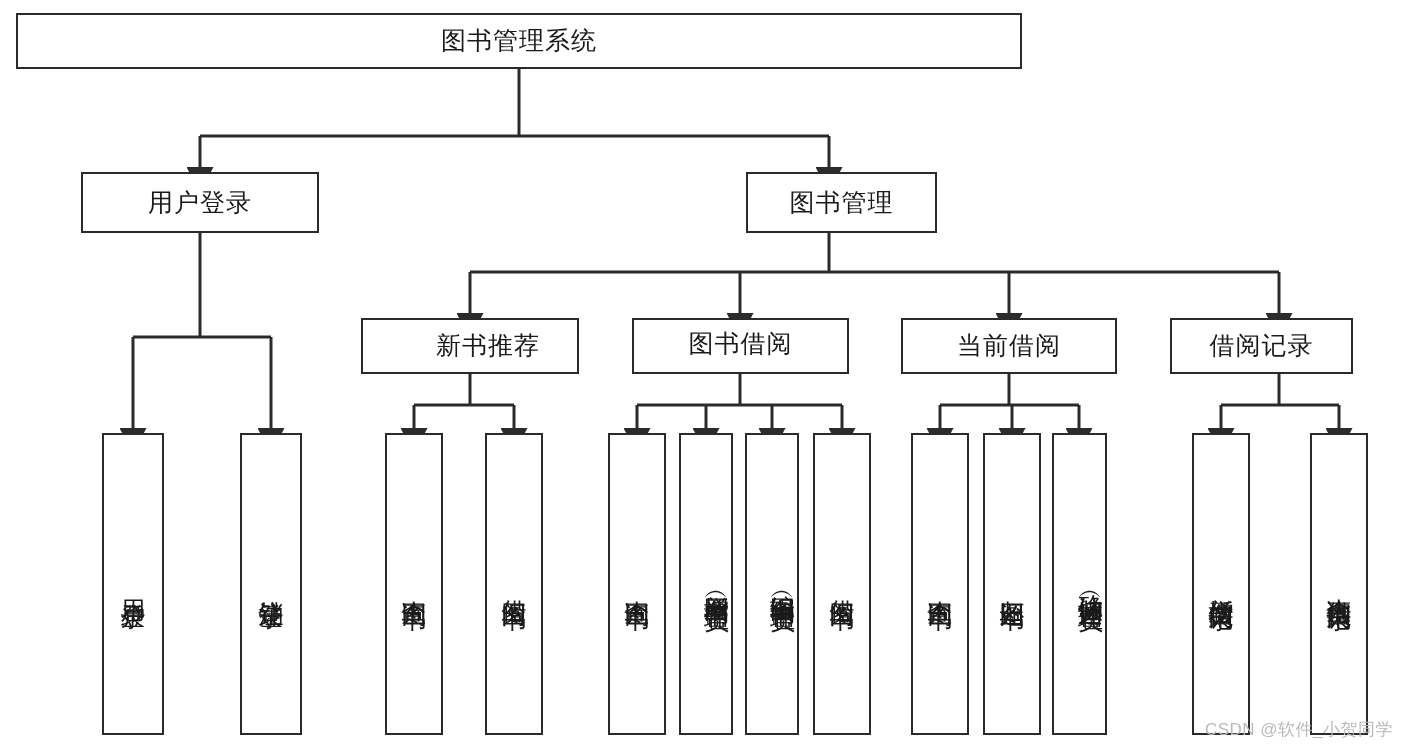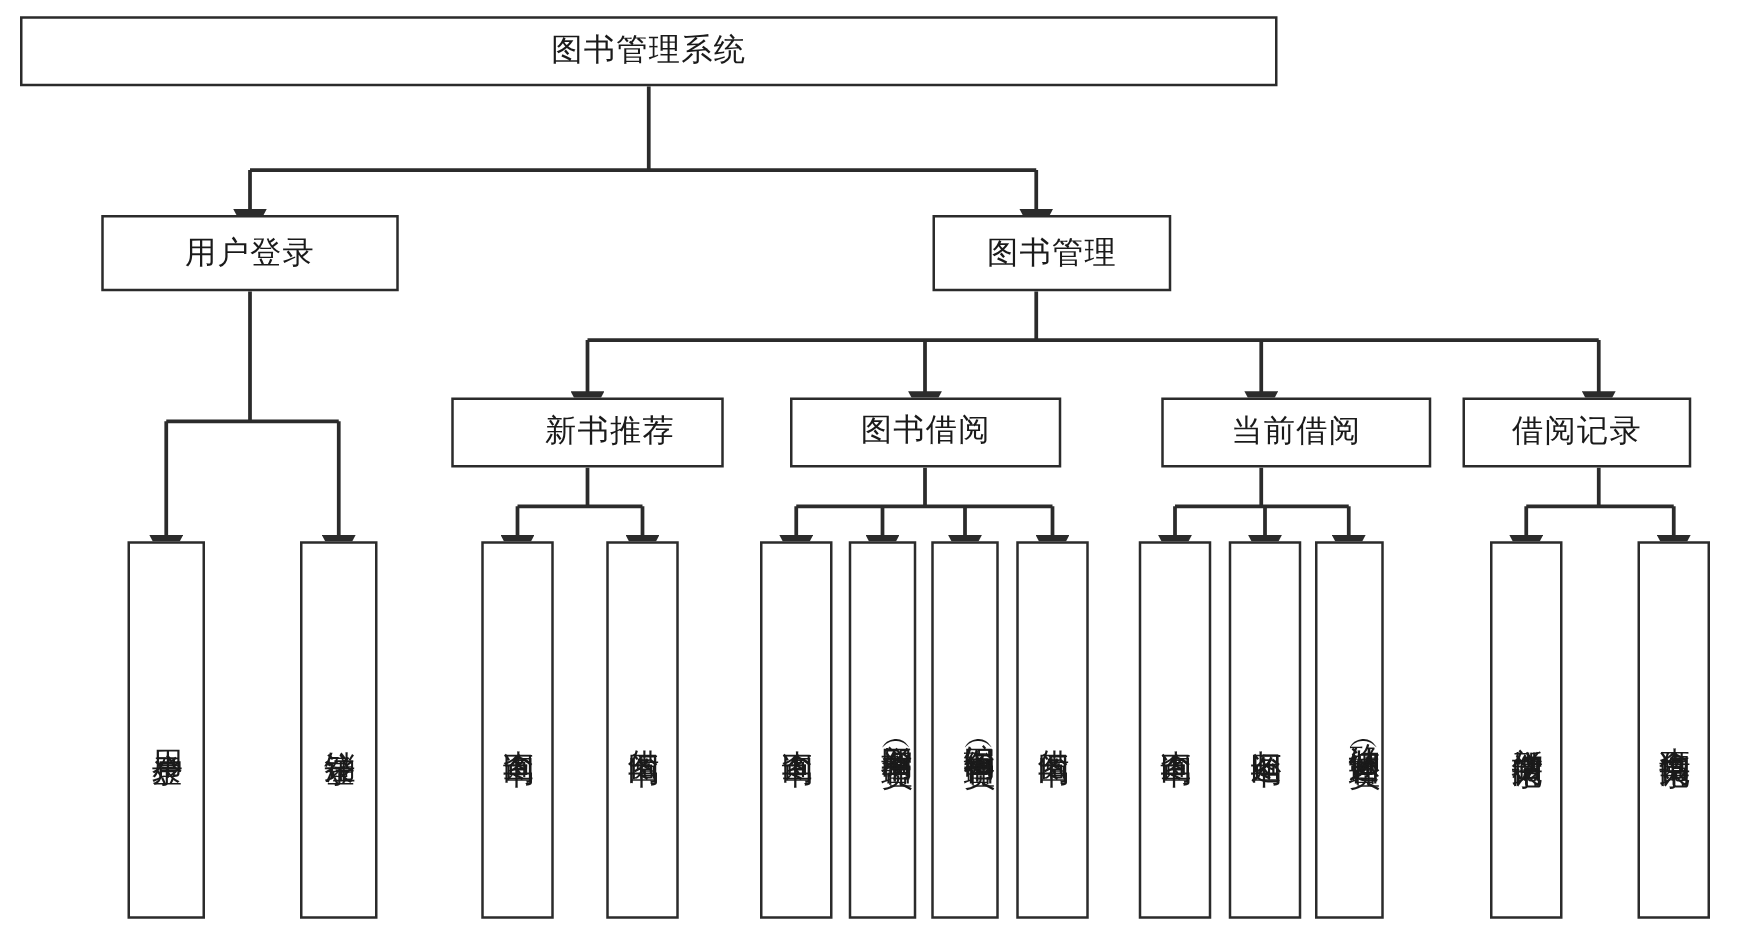--- a/index.html
+++ b/index.html
@@ -125,21 +125,21 @@
       </div>
       <div class="node horiz" style="left: 711px; top: 172px; width: 191px; height: 61px; border-color: rgb(43, 43, 43); background: rgb(255, 255, 255); margin-left: 35px;">
         <span class="node-label">图书管理</span>
       </div>
       <div class="node horiz" style="left: 361px; top: 318px; width: 218px; height: 56px; border-color: rgb(43, 43, 43); background: rgb(255, 255, 255); padding-left: 36px;">
         <span class="node-label">新书推荐</span>
       </div>
       <div class="node horiz" style="left: 632px; top: 318px; width: 217px; height: 56px; border-color: rgb(43, 43, 43); background: rgb(255, 255, 255); font-family: Liberation Mono, monospace;">
         <span class="node-label">图书借阅</span>
       </div>
-      <div class="node horiz" style="left: 901px; top: 318px; width: 216px; height: 56px; border-color: rgb(43, 43, 43); background: rgb(255, 255, 255); margin-left: 28px;">
+      <div class="node horiz" style="left: 901px; top: 318px; width: 216px; height: 56px; border-color: rgb(43, 43, 43); background: rgb(255, 255, 255);">
         <span class="node-label">当前借阅</span>
       </div>
       <div class="node horiz" style="left: 1170px; top: 318px; width: 183px; height: 56px; border-color: rgb(43, 43, 43); background: rgb(255, 255, 255);">
         <span class="node-label">借阅记录</span>
       </div>
       <div class="node vert centered" style="left: 102px; top: 433px; width: 62px; height: 302px; border-color: rgb(43, 43, 43); background: rgb(255, 255, 255);">
         <span class="node-label">用户登录</span>
       </div>
       <div class="node vert centered" style="left: 240px; top: 433px; width: 62px; height: 302px; border-color: rgb(43, 43, 43); background: rgb(255, 255, 255);">
         <span class="node-label">注销登录</span>
@@ -172,13 +172,14 @@
         <span class="node-label">确认归还（管理员）</span>
       </div>
       <div class="node vert centered" style="left: 1192px; top: 433px; width: 58px; height: 302px; border-color: rgb(43, 43, 43); background: rgb(255, 255, 255);">
         <span class="node-label">新增借阅记录</span>
       </div>
       <div class="node vert centered" style="left: 1310px; top: 433px; width: 58px; height: 302px; border-color: rgb(43, 43, 43); background: rgb(255, 255, 255);">
         <span class="node-label">查询借阅记录</span>
       </div>
     </div>
 
+  <div class="watermark">CSDN @软件_小贺同学</div>
 </div>
 
 </body></html>

